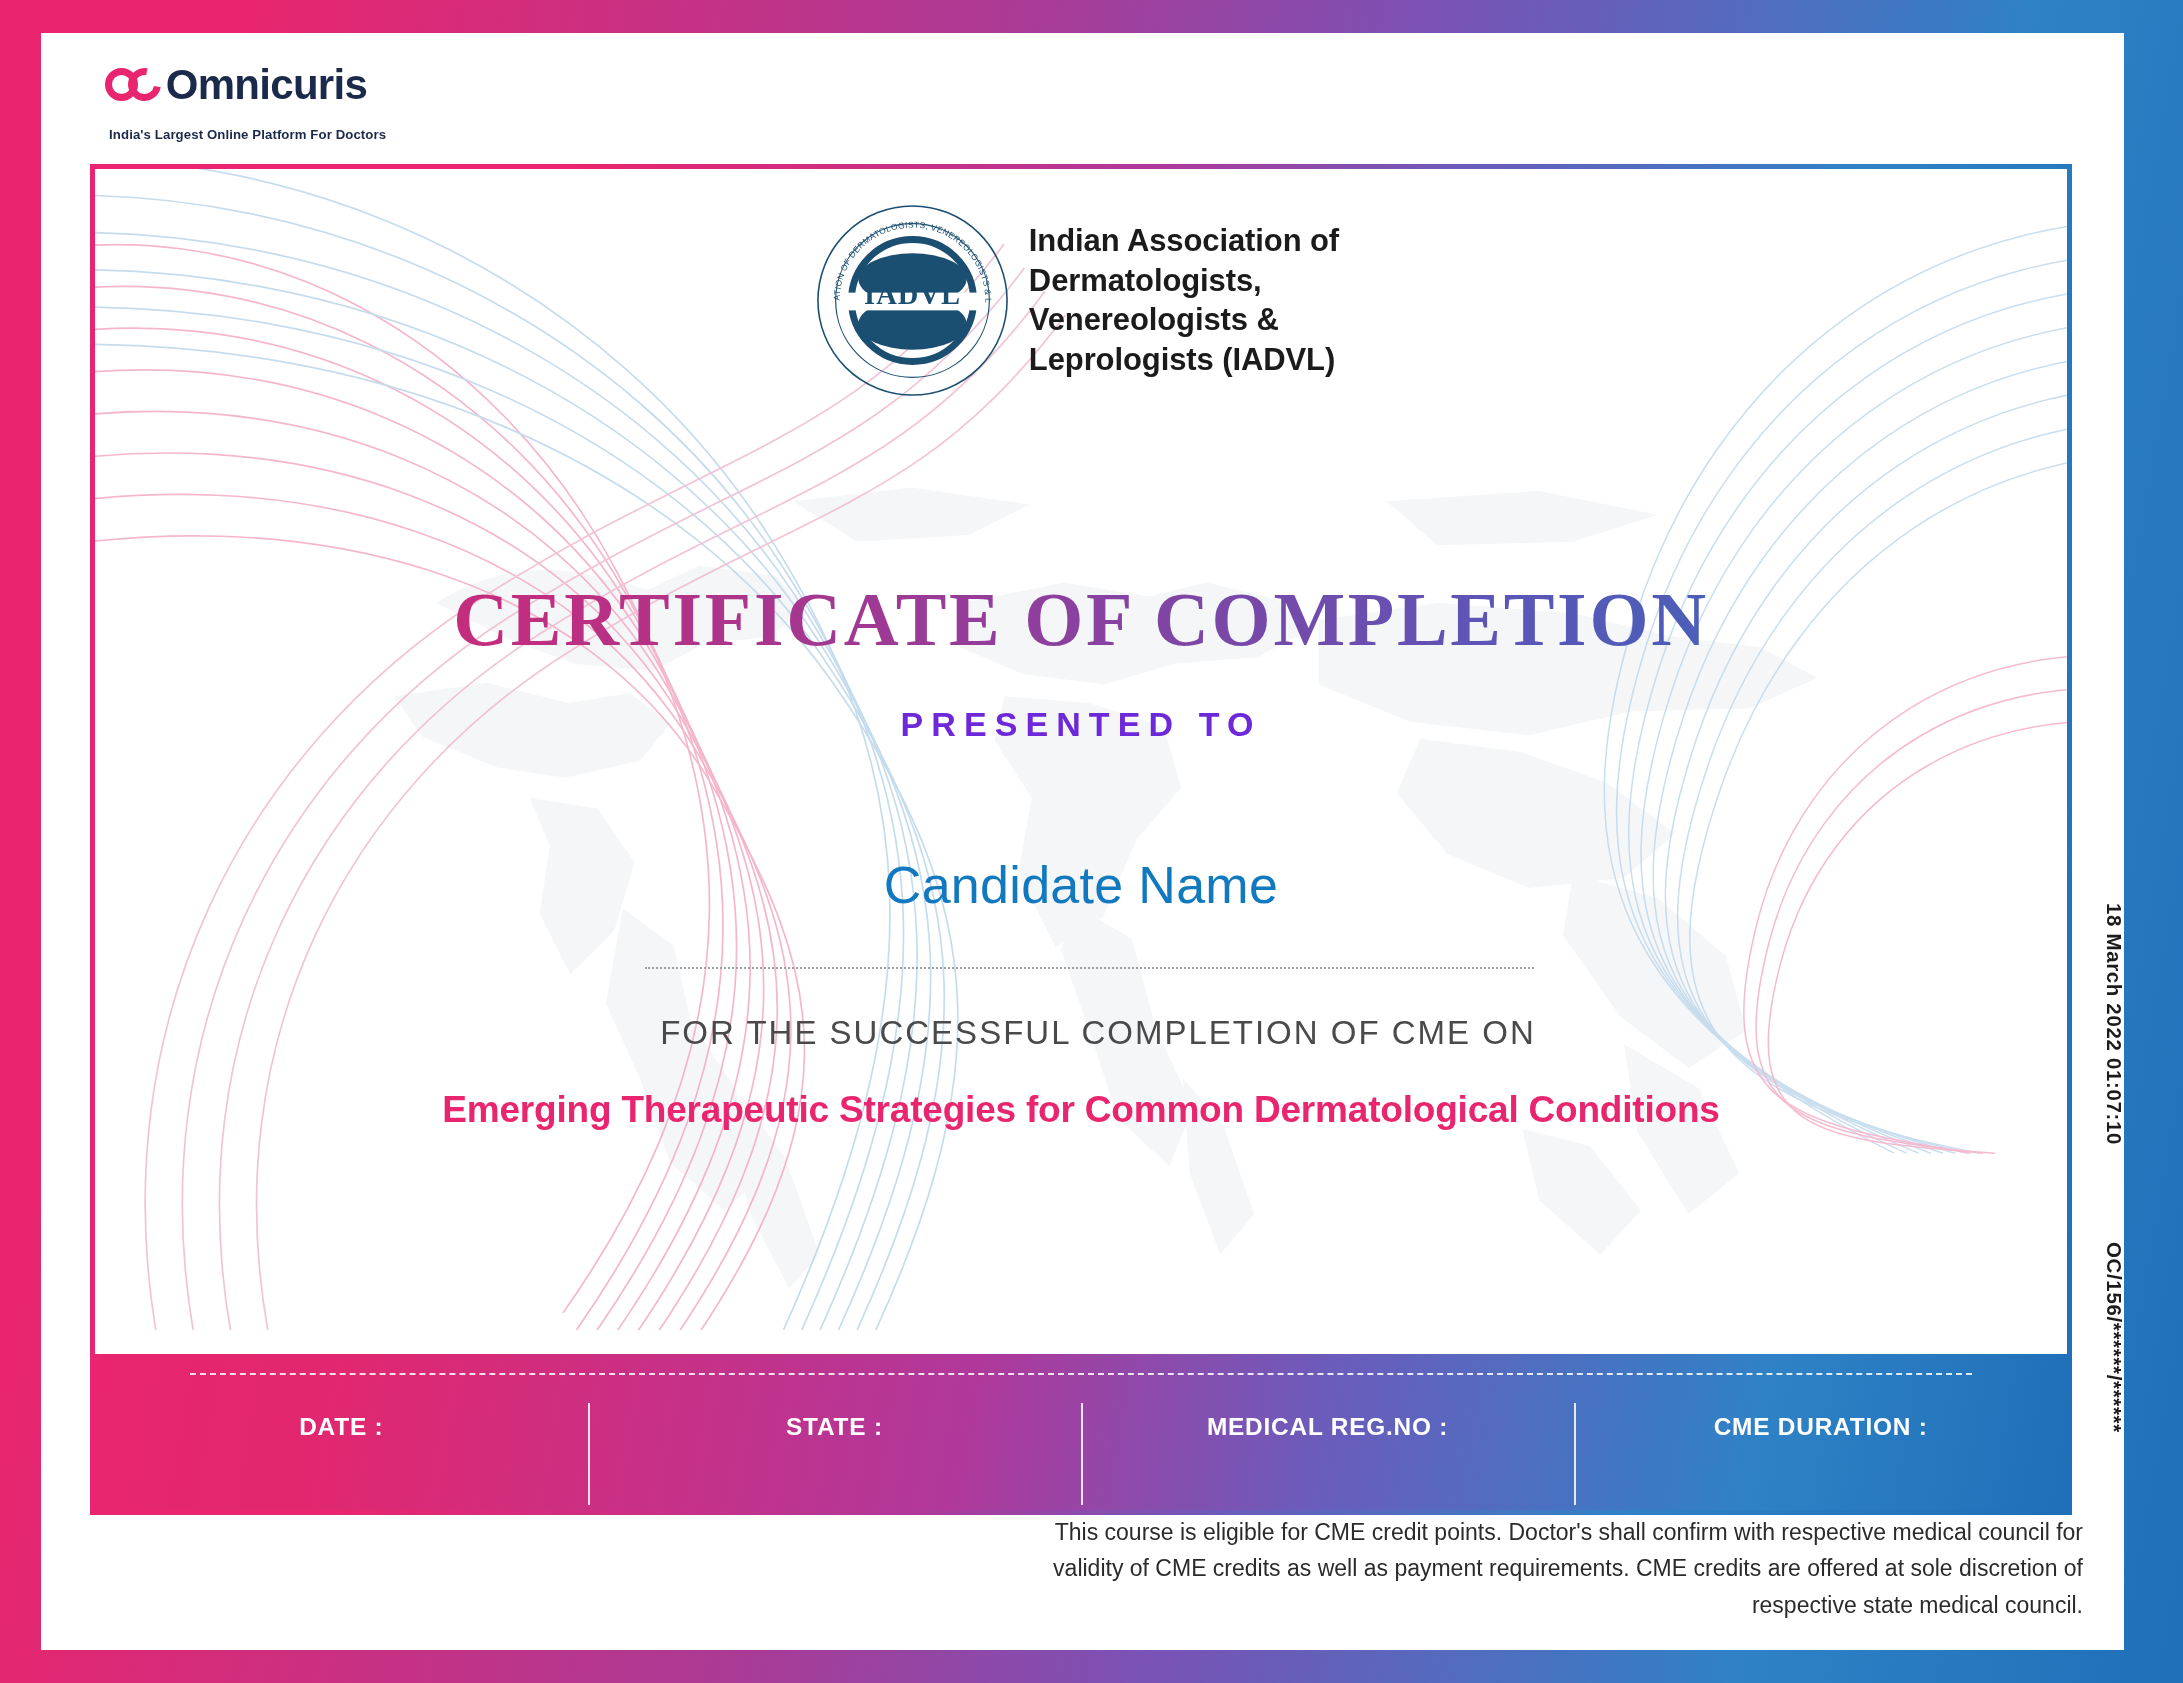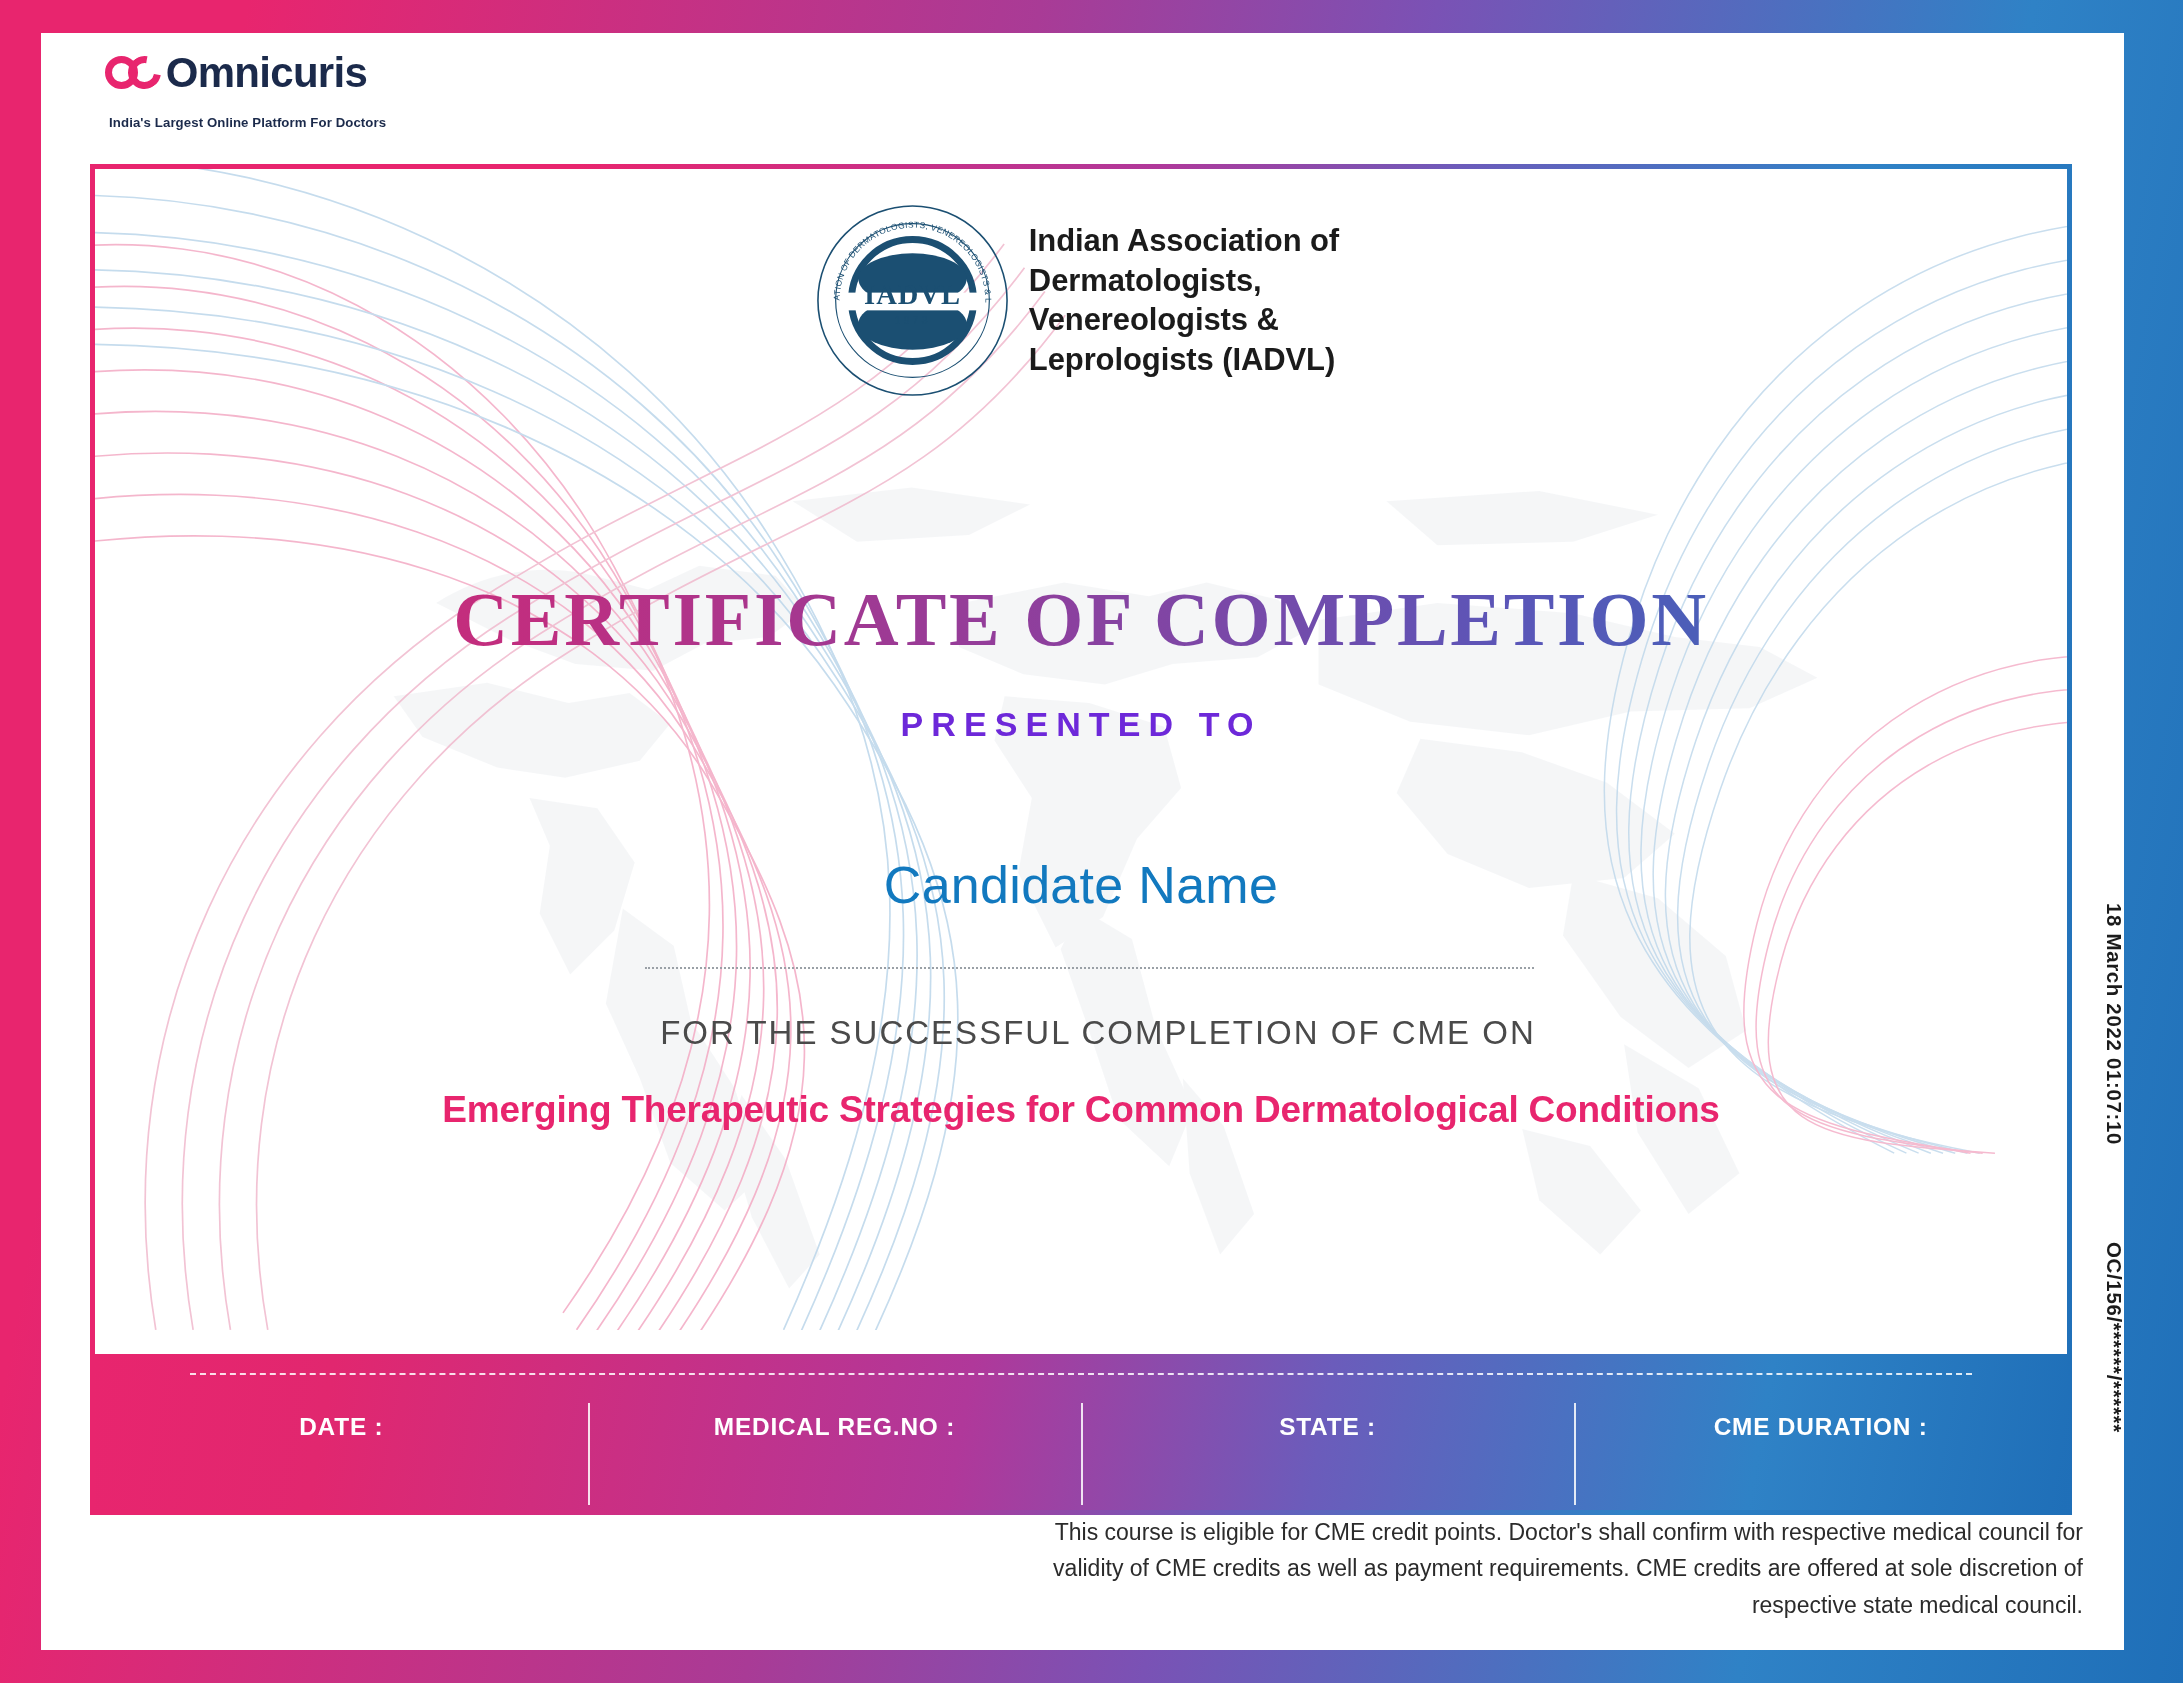--- a/index.html
+++ b/index.html
@@ -29,21 +29,21 @@
     top: 33px;
     width: 2083px;
     height: 1617px;
     background: #ffffff;
   }
 
   
   .logo-block {
     position: absolute;
     left: 105px;
-    top: 52px;
+    top: 64px;
     width: 353px;
   }
   .logo-row {
     display: flex;
     align-items: center;
   }
   .logo-mark {
     position: relative;
     width: 58px;
     height: 42px;
@@ -440,22 +440,22 @@
         <div class="cme-topic">Emerging Therapeutic Strategies for Common Dermatological Conditions</div>
 
         <div class="sign-name">Dr. P Narasimha Rao</div>
         <div class="sign-rule"></div>
         <div class="sign-role">President (IADVL, 2019)</div>
 
         <div class="footbar">
           <div class="footbar-dash"></div>
           <div class="foot-fields">
             <div class="foot-field">DATE :</div>
+            <div class="foot-field">STATE :</div>
             <div class="foot-field">MEDICAL REG.NO :</div>
-            <div class="foot-field">STATE :</div>
             <div class="foot-field">CME DURATION :</div>
           </div>
         </div>
 
       </div>
     </div>
   </div>
 
   <div class="vtext vtext-date">18 March 2022 01:07:10</div>
   <div class="vtext vtext-code">OC/156/******/******</div>

